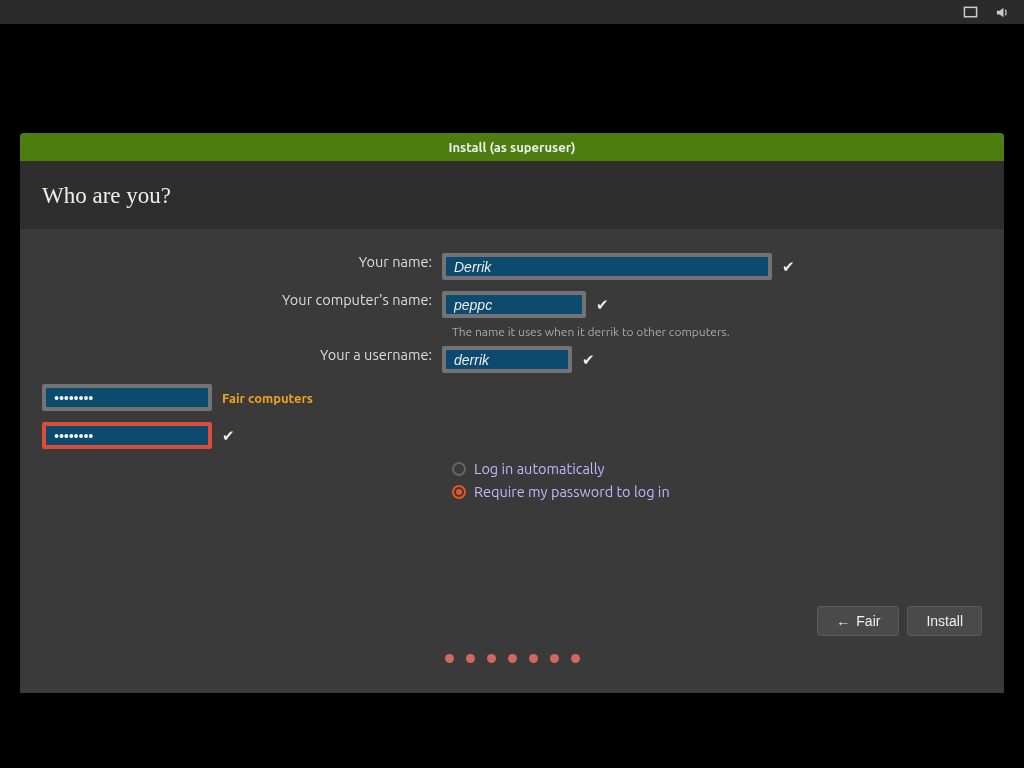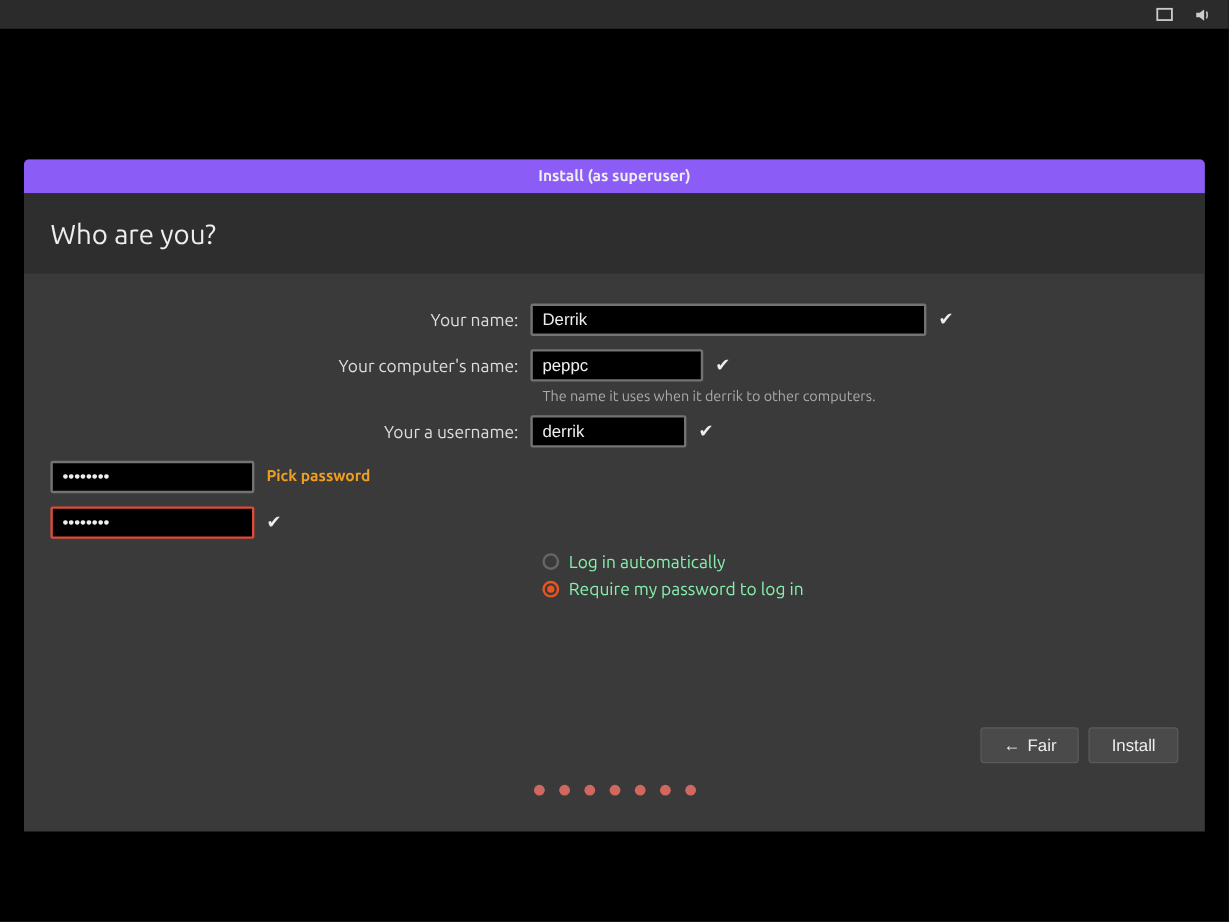--- a/index.html
+++ b/index.html
@@ -37,68 +37,70 @@
       flex-direction: column;
     }
     .titlebar {
       height: 28px;
       display: flex;
       align-items: center;
       justify-content: center;
       color: #eee;
       font-weight: 600;
       font-size: 13px;
-      background: #8b5cf6;
+      background: #4d7c0f;
       border-radius: 4px 4px 0 0;
     }
     .heading-area {
       background: #2e2e2e;
       padding: 22px 22px 20px 22px;
     }
     .heading-area h1 {
       font-weight: 400;
       font-size: 23px;
       color: #eee;
+      font-family: Liberation Serif, serif;
     }
     .form-area {
       flex: 1;
       padding: 24px 22px 10px 22px;
     }
     .form-row {
       display: flex;
-      align-items: center;
+      align-items: flex-start;
       margin-bottom: 10px;
       min-height: 28px;
     }
     .form-label {
       flex: 0 0 400px;
       text-align: right;
       padding-right: 10px;
       font-size: 14.5px;
       color: #ddd;
     }
     .form-field { display: flex; align-items: center; gap: 10px; }
     input[type=text], input[type=password] {
-      background: #000000;
-      border: 2px solid #737373;
+      background: #0c4a6e;
+      border: 4px solid #737373;
       color: #eee;
       height: 27px;
       padding: 0 8px;
       font-size: 14px;
       outline: none;
       border-radius: 2px;
+      font-style: italic;
     }
     .w-wide { width: 330px; }
     .w-med  { width: 144px; }
     .w-pwd  { width: 170px; }
     .error-border { border-color: #dd4b39 !important; }
     .check-icon { color: #eee; font-size: 15px; }
     .hint { font-size: 12px; color: #aaa; margin-top: -4px; margin-bottom: 8px; margin-left: 410px; }
     .pwd-strength { color: #f0a020; font-weight: 600; font-size: 13px; }
-    .radio-row { display: flex; align-items: center; margin-left: 410px; margin-top: 6px; gap: 8px; font-size: 14.5px; color: #86efac; }
+    .radio-row { display: flex; align-items: center; margin-left: 410px; margin-top: 6px; gap: 8px; font-size: 14.5px; color: #c4b5fd; }
     .radio-row.first { margin-top: 10px; }
     .radio { width: 14px; height: 14px; border-radius: 50%; border: 2px solid #666; display: inline-flex; align-items: center; justify-content: center; background: #3a3a3a; }
     .radio.selected { border-color: #e95420; }
     .radio.selected::after { content:""; width: 6px; height: 6px; border-radius: 50%; background: #e95420; }
     .buttons {
       display: flex;
       justify-content: flex-end;
       gap: 8px;
       padding: 0 22px 18px 22px;
     }
@@ -171,21 +173,21 @@
       <div class="form-label">Your a username:</div>
       <div class="form-field">
         <input type="text" class="w-med" style="width: 130px;" value="derrik">
         <span class="check-icon">✔</span>
       </div>
     </div>
 
     <div class="form-row">
       <div class="form-field">
         <input type="password" class="w-pwd" value="••••••••" style="">
-        <span class="pwd-strength">Pick password</span>
+        <span class="pwd-strength">Fair computers</span>
       </div>
     </div>
 
     <div class="form-row">
       <div class="form-field">
         <input type="password" class="w-pwd error-border" value="••••••••" style="">
         <span class="check-icon">✔</span>
       </div>
     </div>
 

